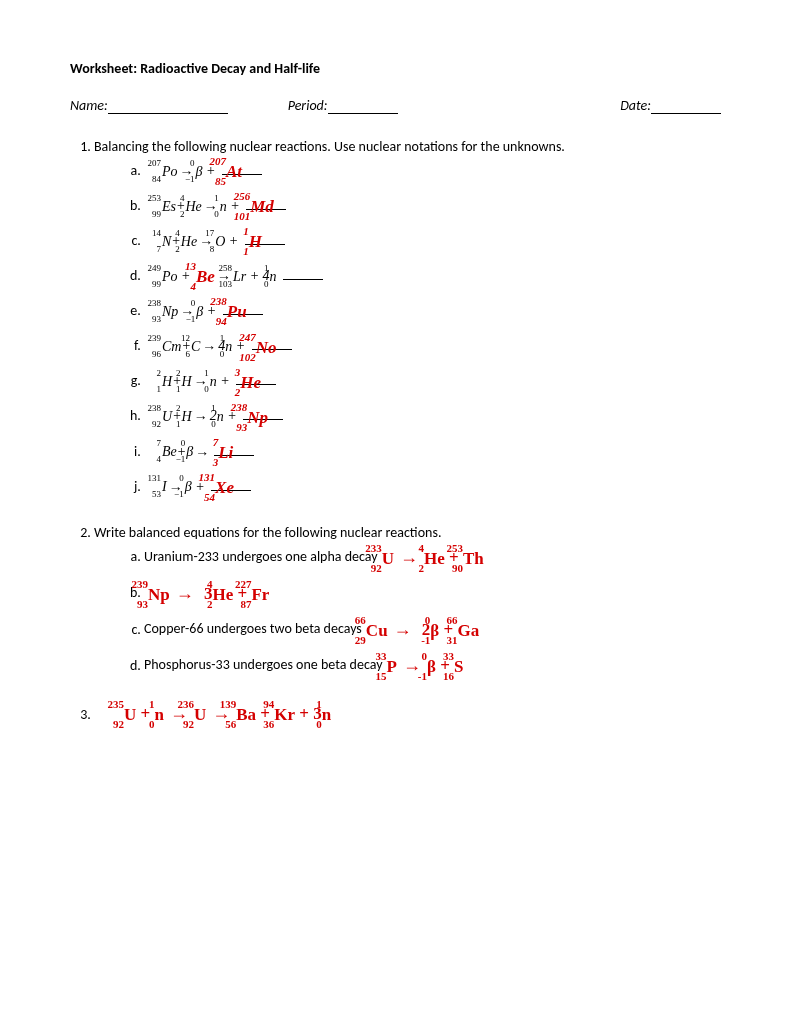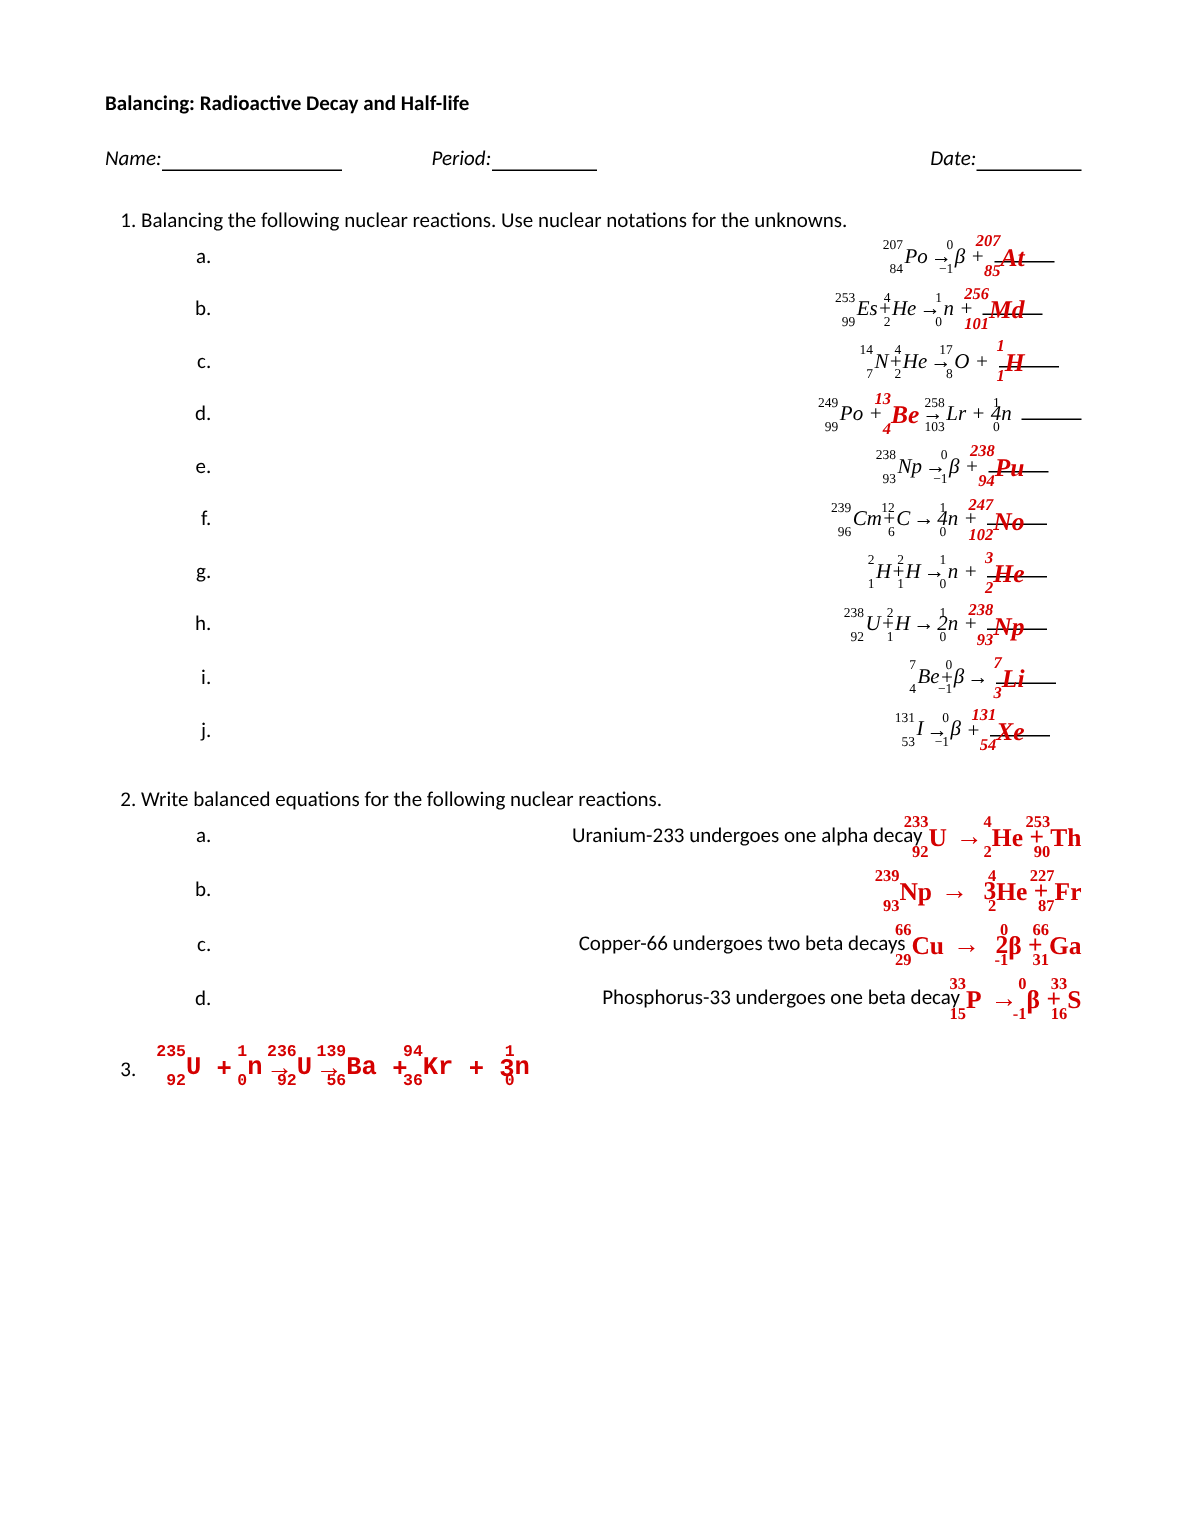--- a/index.html
+++ b/index.html
@@ -47,21 +47,20 @@
     margin-bottom: 26px;
   }
   ol.sub {
     list-style-type: lower-alpha;
     padding-left: 50px;
     margin-top: 6px;
   }
   ol.sub > li {
     margin-bottom: 14px;
     position: relative;
-    text-align: right;
   }
   .handwrite {
     font-family: "Comic Sans MS", "Marker Felt", cursive;
     color: #d40000;
     font-weight: bold;
     font-size: 17px;
   }
   .eq {
     font-family: "Times New Roman", serif;
     font-style: italic;
@@ -131,27 +130,26 @@
     margin-left: 4px;
   }
   .bigarrow {
     font-weight: bold;
     font-size: 18px;
     margin: 0 6px;
   }
   .q3-ans {
     margin-top: 0;
     padding-left: 30px;
-    font-family: Liberation Mono, monospace;
   }
 </style>
 </head>
 <body>
 
-<div class="title">Balancing: Radioactive Decay and Half-life</div>
+<div class="title">Worksheet: Radioactive Decay and Half-life</div>
 
 <div class="header-row">
   <span class="header-item">
     <span>Name:</span><span class="blank"></span>
   </span>
   <span class="header-item">
     <span>Period:</span><span class="blank-short"></span>
   </span>
   <span class="header-item" style="margin-left:auto;margin-right:0">
     <span>Date:</span><span class="blank-short"></span>

